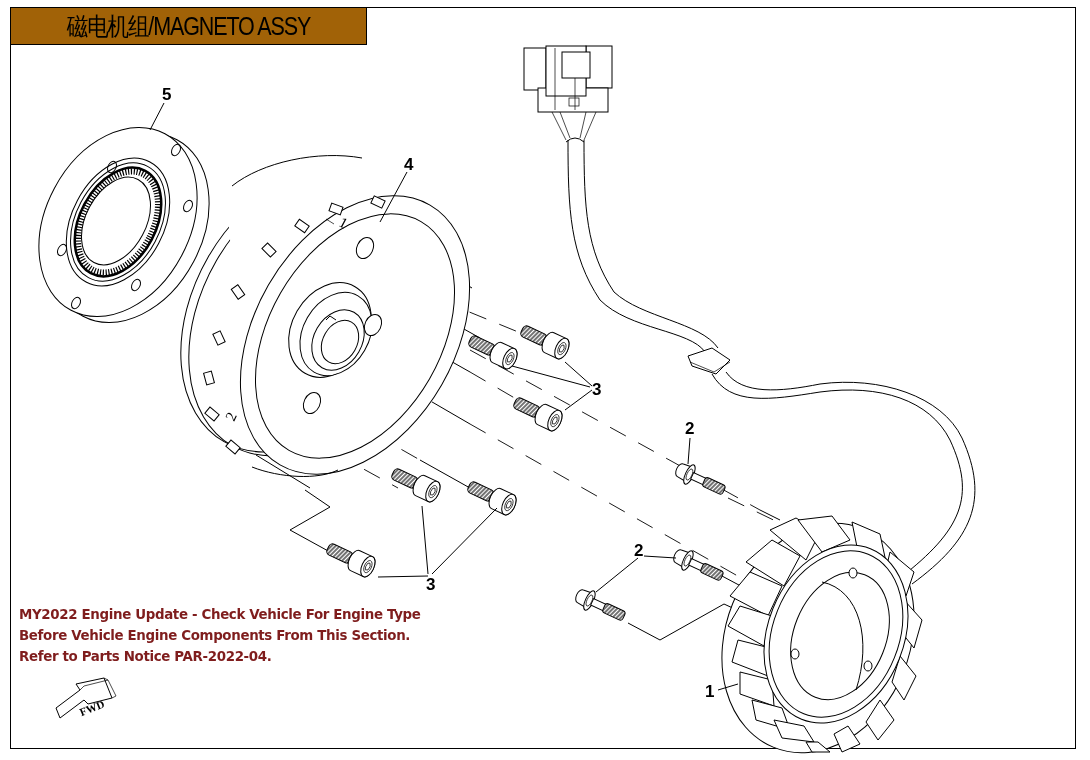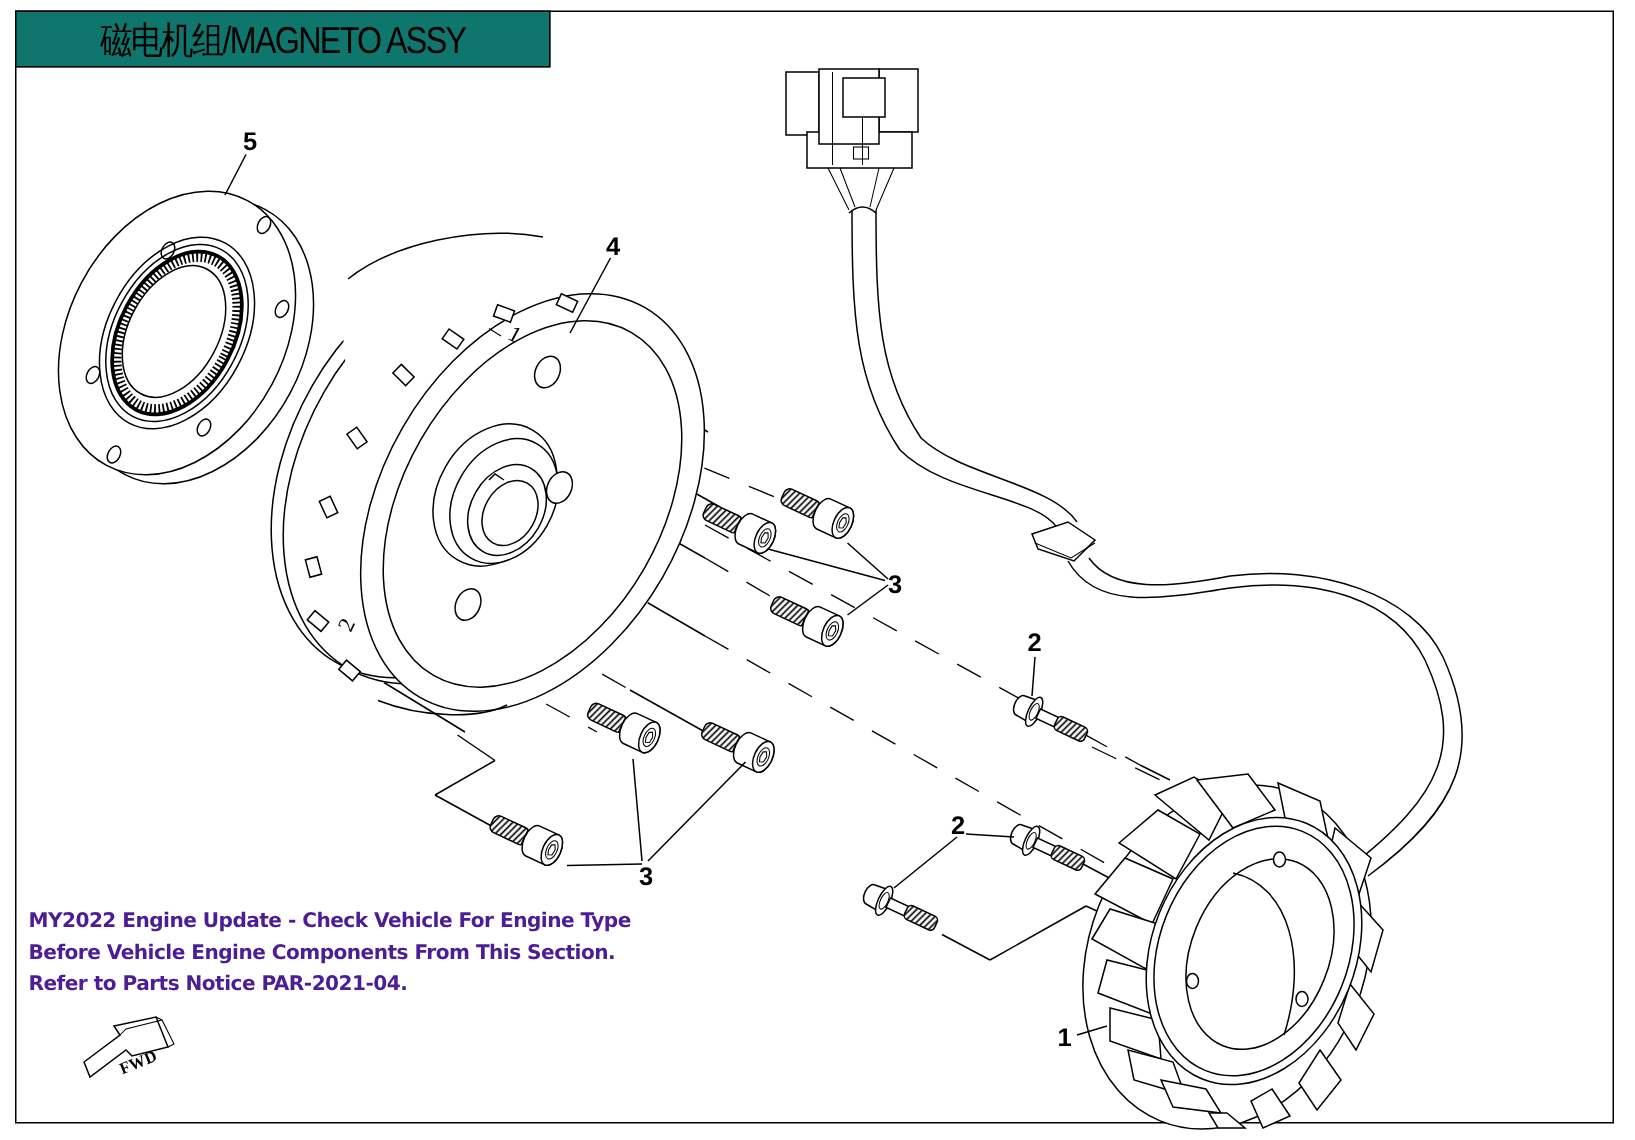--- a/index.html
+++ b/index.html
@@ -1,20 +1,20 @@
 <!DOCTYPE html>
 <html><head>
 <meta charset="utf-8">
 <style>
   html, body { margin: 0; padding: 0; background: #ffffff; }
   body { width: 1090px; height: 760px; position: relative; overflow: hidden; font-family: "Liberation Sans", sans-serif; }
   #frame { position: absolute; left: 10px; top: 7px; width: 1066px; height: 742px; border: 1.5px solid #000; box-sizing: border-box; }
-  #title-box { position: absolute; left: 10px; top: 7px; width: 357px; height: 38px; border: 1.5px solid #000; box-sizing: border-box; background: #0f766e; display: flex; align-items: center; justify-content: center; }
+  #title-box { position: absolute; left: 10px; top: 7px; width: 357px; height: 38px; border: 1.5px solid #000; box-sizing: border-box; background: #a16207; display: flex; align-items: center; justify-content: center; }
   #title-text { font-family: "Liberation Sans", sans-serif; font-size: 25px; letter-spacing: -1.3px; transform: scaleX(0.86); color: #000; white-space: nowrap; }
-  #notice { position: absolute; left: 19px; top: 604px; font-family: "DejaVu Sans", sans-serif; font-weight: bold; font-size: 13.4px; line-height: 21px; color: #4c1d95; letter-spacing: -0.35px; }
+  #notice { position: absolute; left: 19px; top: 604px; font-family: "DejaVu Sans", sans-serif; font-weight: bold; font-size: 13.4px; line-height: 21px; color: #7f1d1d; letter-spacing: -0.35px; }
   #notice div { white-space: nowrap; }
   svg#drawing { position: absolute; left: 0; top: 0; }
   .ln { fill: none; stroke: #000; stroke-width: 1; }
   .thin { fill: none; stroke: #000; stroke-width: 0.7; }
   .dash { fill: none; stroke: #000; stroke-width: 0.9; stroke-dasharray: 18 14; }
   .wf { fill: #fff; stroke: #000; stroke-width: 1; }
   .callout { font-family: "Liberation Sans", sans-serif; font-weight: bold; font-size: 17px; fill: #000; }
   .mark { font-family: "Liberation Serif", serif; font-size: 15px; fill: #000; }
 </style>
 </head>
@@ -247,14 +247,14 @@
   </g>
 </svg>
 
 <div id="title-box">
   <span id="title-text">磁电机组/MAGNETO ASSY</span>
 </div>
 
 <div id="notice">
   <div>MY2022 Engine Update - Check Vehicle For Engine Type</div>
   <div>Before Vehicle Engine Components From This Section.</div>
-  <div>Refer to Parts Notice PAR-2021-04.</div>
+  <div>Refer to Parts Notice PAR-2022-04.</div>
 </div>
 
 </body></html>

